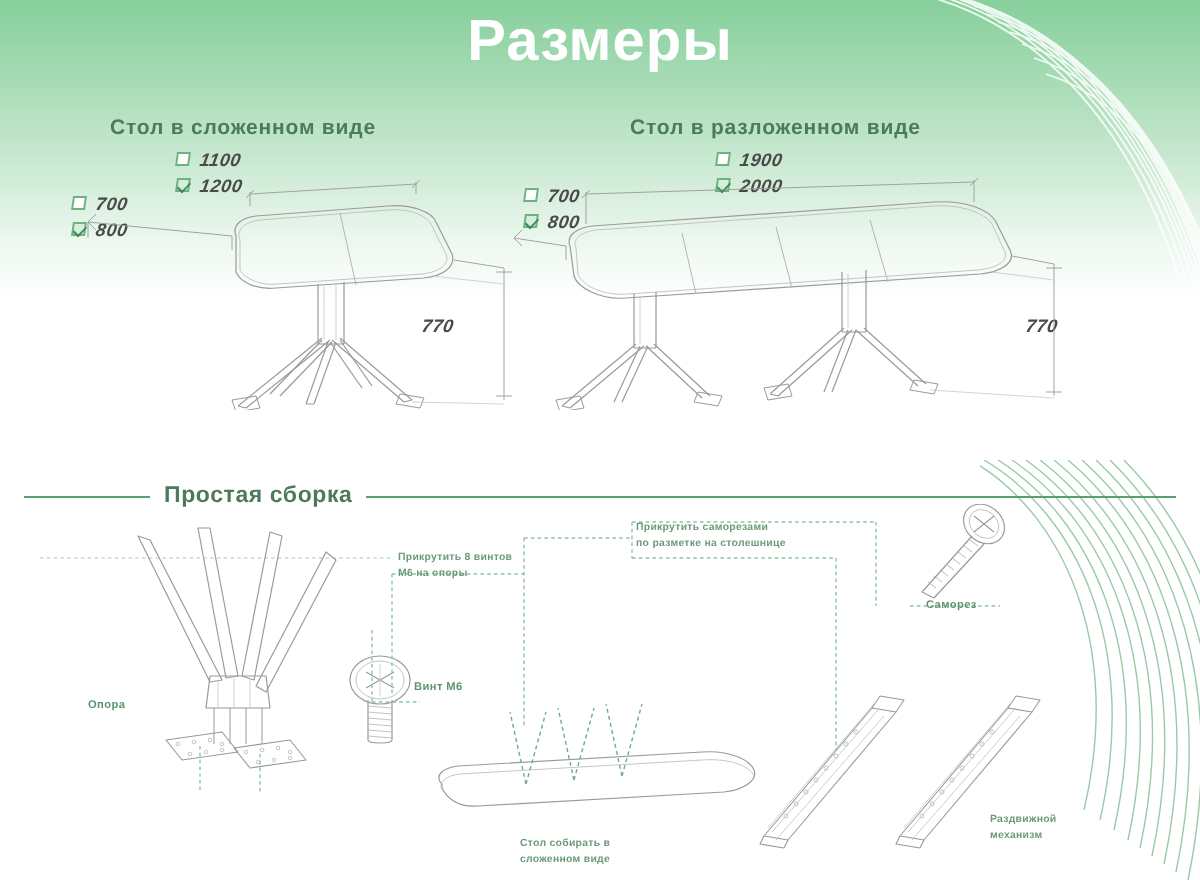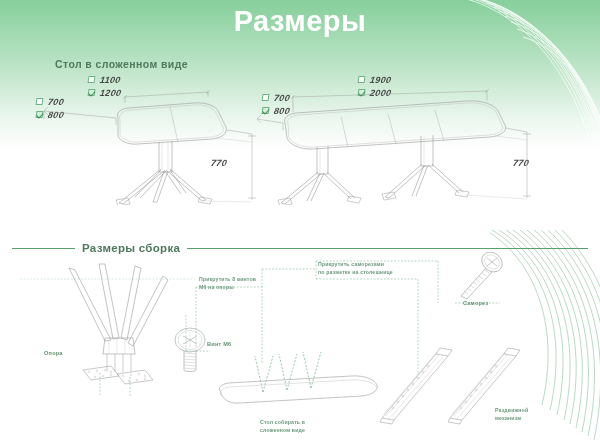--- a/index.html
+++ b/index.html
@@ -280,20 +280,21 @@
 
       <path d="M96,38 L24,31 M24,31 L28,27 M24,31 L28,35"></path>
       <path d="M96,38 L96,45 M24,31 L24,39"></path>
 
       <path d="M207,50 L232,54 M232,54 L232,120 M228,56 L236,56 M228,118 L236,118"></path>
       <path d="M196,58 L232,62" stroke="#c2c2c2" stroke-width="0.35"></path>
       <path d="M186,121 L232,122" stroke="#c2c2c2" stroke-width="0.35"></path>
     </g>
   </svg>
 
+  <div class="sec-title" id="sec-unfolded">Стол в разложенном виде</div>
 
   <div class="optgroup" id="opt-unfold-w">
     <div class="optrow">
       <span class="cbox"></span>
       <span class="optlabel">1900</span>
     </div>
     <div class="optrow">
       <span class="cbox checked"></span>
       <span class="optlabel">2000</span>
     </div>
@@ -350,21 +351,21 @@
       <path d="M28,43 L28,50"></path>
 
       <path d="M251,48 L272,52 M272,52 L272,118 M268,54 L276,54 M268,116 L276,116"></path>
       <path d="M241,56 L272,60" stroke="#c2c2c2" stroke-width="0.35"></path>
       <path d="M210,115 L272,119" stroke="#c2c2c2" stroke-width="0.35"></path>
     </g>
   </svg>
 
   <div class="assembly-head">
     <span class="rule left"></span>
-    <span class="label">Размеры сборка</span>
+    <span class="label">Простая сборка</span>
     <span class="rule right"></span>
   </div>
 
   <svg class="draw" style="left:55px; top:262px; width:130px; height:130px;" viewBox="0 0 130 130">
     <g fill="none" stroke="#9a9a9a" stroke-width="0.6" stroke-linejoin="round">
 
       <path d="M14,6 L20,8 L56,78 L50,79 Z"></path>
       <path d="M44,2 L50,2 L64,76 L58,77 Z"></path>
       <path d="M80,4 L86,6 L72,78 L66,76 Z"></path>
       <path d="M108,14 L113,18 L78,84 L73,81 Z"></path>

